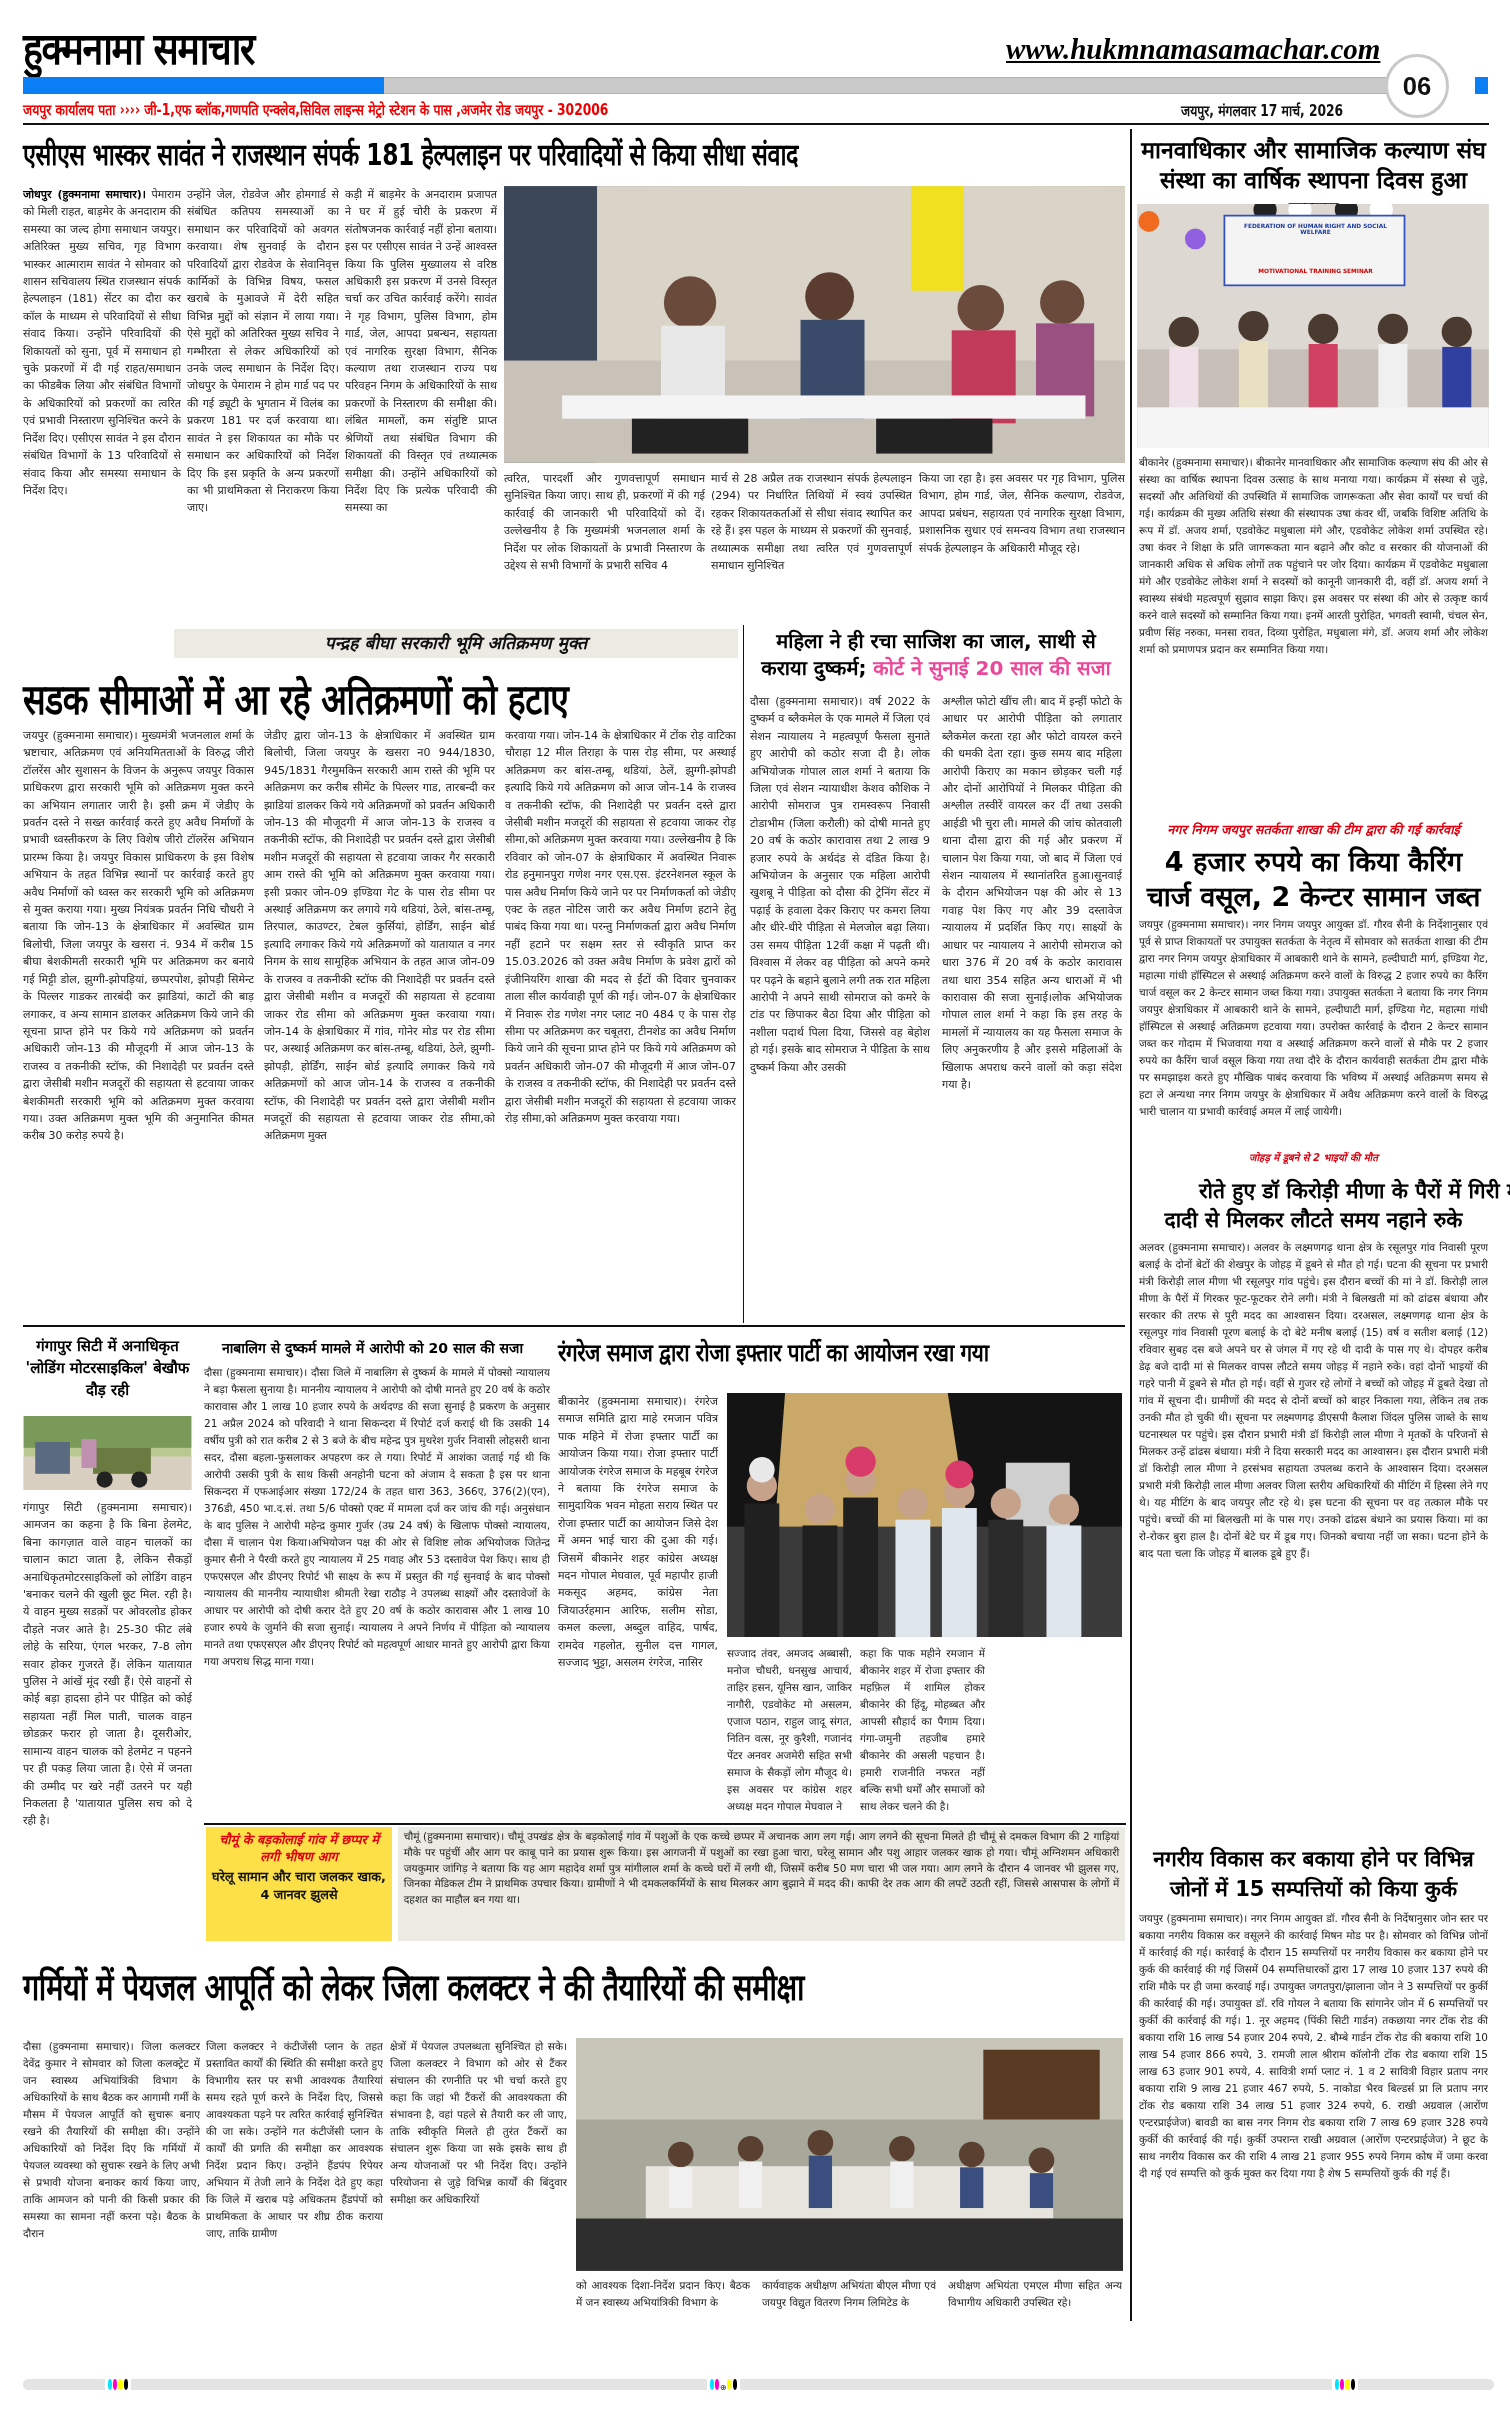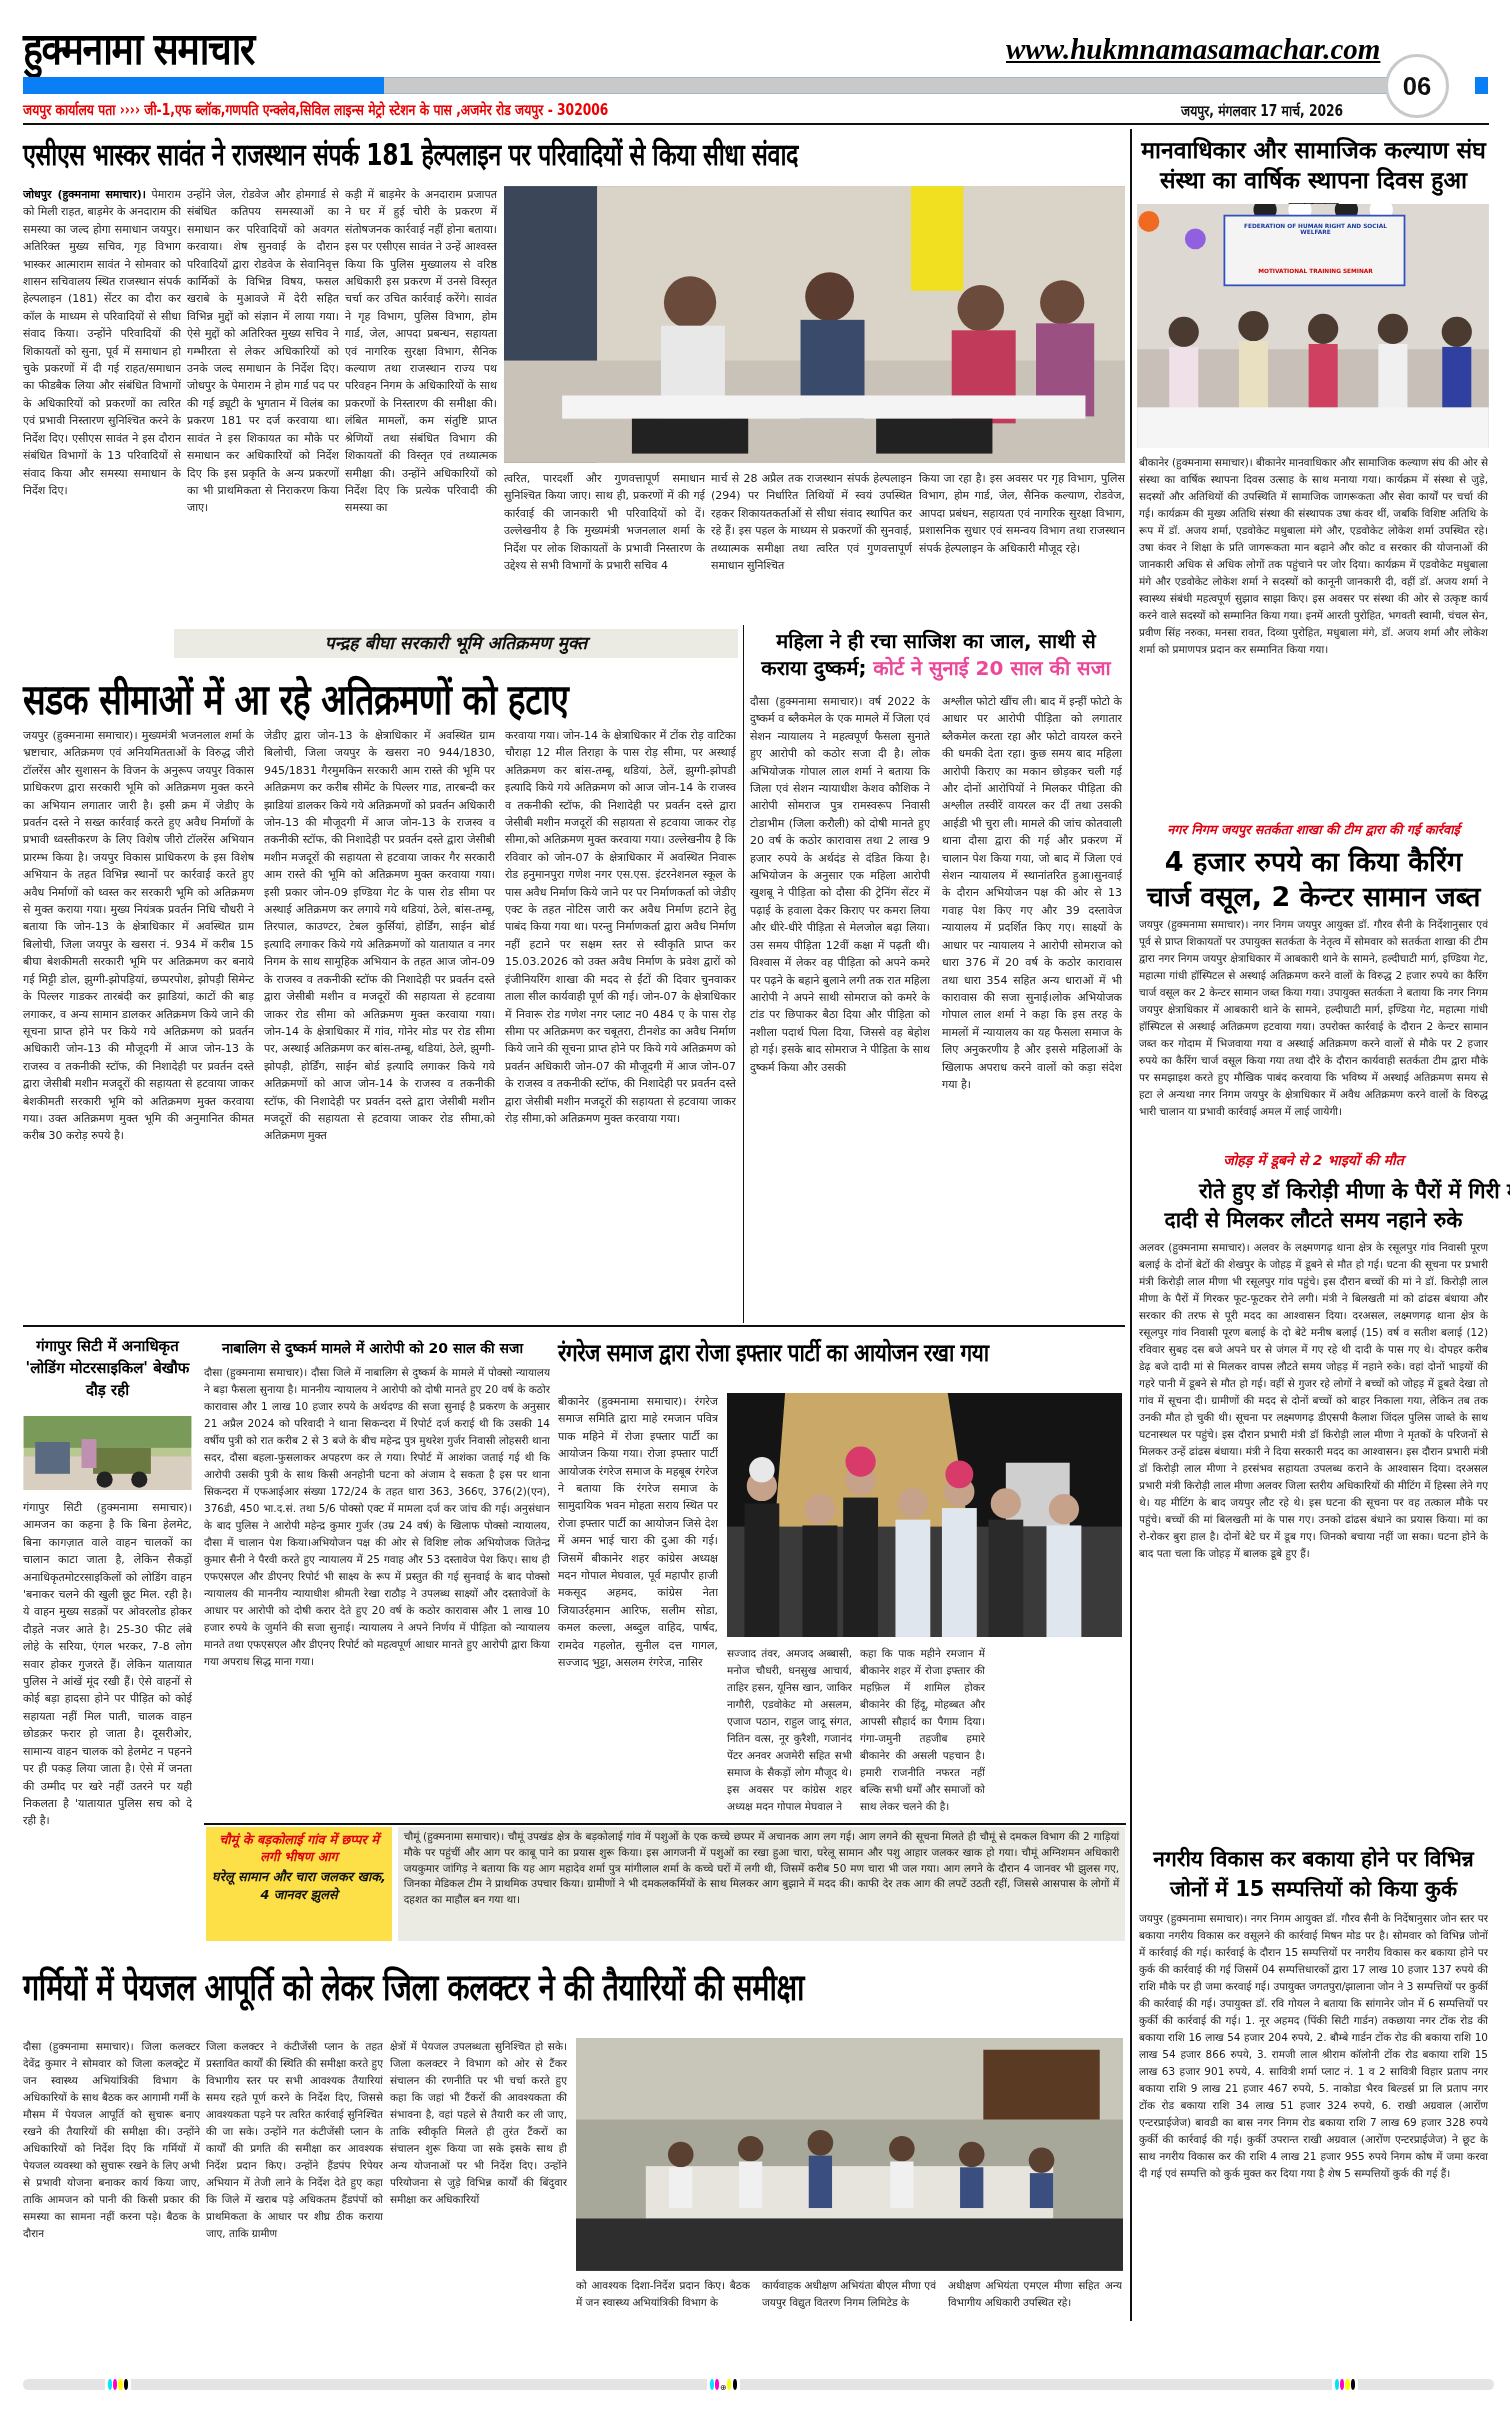--- a/index.html
+++ b/index.html
@@ -96,21 +96,21 @@
   <div style="position:absolute;left:94px;top:18.6px;width:169px;font-size:5.8px;font-weight:bold;color:#1a3aa0;text-align:center">FEDERATION OF HUMAN RIGHT AND SOCIAL WELFARE</div>
   <div style="position:absolute;left:94px;top:64px;width:169px;font-size:5.8px;font-weight:bold;color:#c00;text-align:center">MOTIVATIONAL TRAINING SEMINAR</div>
 </div>
 <div class="abs body-text" style="left:1139px;top:454px;width:349px;height:361px;font-size:10.5px;line-height:17px">बीकानेर (हुक्मनामा समाचार)। बीकानेर मानवाधिकार और सामाजिक कल्याण संघ की ओर से संस्था का वार्षिक स्थापना दिवस उत्साह के साथ मनाया गया। कार्यक्रम में संस्था से जुड़े, सदस्यों और अतिथियों की उपस्थिति में सामाजिक जागरूकता और सेवा कार्यों पर चर्चा की गई। कार्यक्रम की मुख्य अतिथि संस्था की संस्थापक उषा कंवर थीं, जबकि विशिष्ट अतिथि के रूप में डॉ. अजय शर्मा, एडवोकेट मधुबाला मंगे और, एडवोकेट लोकेश शर्मा उपस्थित रहे। उषा कंवर ने शिक्षा के प्रति जागरूकता मान बढ़ाने और कोट व सरकार की योजनाओं की जानकारी अधिक से अधिक लोगों तक पहुंचाने पर जोर दिया। कार्यक्रम में एडवोकेट मधुबाला मंगे और एडवोकेट लोकेश शर्मा ने सदस्यों को कानूनी जानकारी दी, वहीं डॉ. अजय शर्मा ने स्वास्थ्य संबंधी महत्वपूर्ण सुझाव साझा किए। इस अवसर पर संस्था की ओर से उत्कृष्ट कार्य करने वाले सदस्यों को सम्मानित किया गया। इनमें आरती पुरोहित, भगवती स्वामी, चंचल सेन, प्रवीण सिंह नरुका, मनसा रावत, दिव्या पुरोहित, मधुबाला मंगे, डॉ. अजय शर्मा और लोकेश शर्मा को प्रमाणपत्र प्रदान कर सम्मानित किया गया।</div>
 
 <div class="abs red-kicker" style="left:1139px;top:820px;width:349px;font-size:12.8px">नगर निगम जयपुर सतर्कता शाखा की टीम द्वारा की गई कार्रवाई</div>
 <div class="abs hl" style="left:1139px;top:842px;width:349px;text-align:center;font-size:27px;letter-spacing:0">4 हजार रुपये का किया कैरिंग</div>
 <div class="abs hl" style="left:1139px;top:877px;width:349px;text-align:center;font-size:27px;letter-spacing:0">चार्ज वसूल, 2 केन्टर सामान जब्त</div>
 <div class="abs body-text" style="left:1139px;top:916px;width:349px;height:224px;font-size:10.5px;line-height:17px">जयपुर (हुक्मनामा समाचार)। नगर निगम जयपुर आयुक्त डॉ. गौरव सैनी के निर्देशानुसार एवं पूर्व से प्राप्त शिकायतों पर उपायुक्त सतर्कता के नेतृत्व में सोमवार को सतर्कता शाखा की टीम द्वारा नगर निगम जयपुर क्षेत्राधिकार में आबकारी थाने के सामने, हल्दीघाटी मार्ग, इण्डिया गेट, महात्मा गांधी हॉस्पिटल से अस्थाई अतिक्रमण करने वालों के विरुद्ध 2 हजार रुपये का कैरिंग चार्ज वसूल कर 2 केन्टर सामान जब्त किया गया। उपायुक्त सतर्कता ने बताया कि नगर निगम जयपुर क्षेत्राधिकार में आबकारी थाने के सामने, हल्दीघाटी मार्ग, इण्डिया गेट, महात्मा गांधी हॉस्पिटल से अस्थाई अतिक्रमण हटवाया गया। उपरोक्त कार्रवाई के दौरान 2 केन्टर सामान जब्त कर गोदाम में भिजवाया गया व अस्थाई अतिक्रमण करने वालों से मौके पर 2 हजार रुपये का कैरिंग चार्ज वसूल किया गया तथा दौरे के दौरान कार्यवाही सतर्कता टीम द्वारा मौके पर समझाइश करते हुए मौखिक पाबंद करवाया कि भविष्य में अस्थाई अतिक्रमण समय से हटा ले अन्यथा नगर निगम जयपुर के क्षेत्राधिकार में अवैध अतिक्रमण करने वालों के विरुद्ध भारी चालान या प्रभावी कार्रवाई अमल में लाई जायेगी।</div>
 
-<div class="abs red-kicker" style="left:1139px;top:1150px;width:349px;font-size:14px">जोहड़ में डूबने से 2 भाइयों की मौत</div>
+<div class="abs red-kicker" style="left:1139px;top:1150px;width:349px;font-size:10px">जोहड़ में डूबने से 2 भाइयों की मौत</div>
 <div class="abs hl" style="left:1184px;top:1176px;width:349px;text-align:right;font-size:21px;letter-spacing:0">रोते हुए डॉ किरोड़ी मीणा के पैरों में गिरी मां,</div>
 <div class="abs hl" style="left:1139px;top:1205px;width:349px;text-align:center;font-size:21px;letter-spacing:0">दादी से मिलकर लौटते समय नहाने रुके</div>
 <div class="abs body-text" style="left:1139px;top:1239px;width:349px;height:587px;font-size:10.5px;line-height:17px">अलवर (हुक्मनामा समाचार)। अलवर के लक्ष्मणगढ़ थाना क्षेत्र के रसूलपुर गांव निवासी पूरण बलाई के दोनों बेटों की शेखपुर के जोहड़ में डूबने से मौत हो गई। घटना की सूचना पर प्रभारी मंत्री किरोड़ी लाल मीणा भी रसूलपुर गांव पहुंचे। इस दौरान बच्चों की मां ने डॉ. किरोड़ी लाल मीणा के पैरों में गिरकर फूट-फूटकर रोने लगी। मंत्री ने बिलखती मां को ढांढस बंधाया और सरकार की तरफ से पूरी मदद का आश्वासन दिया। दरअसल, लक्ष्मणगढ़ थाना क्षेत्र के रसूलपुर गांव निवासी पूरण बलाई के दो बेटे मनीष बलाई (15) वर्ष व सतीश बलाई (12) रविवार सुबह दस बजे अपने घर से जंगल में गए रहे थी दादी के पास गए थे। दोपहर करीब डेढ़ बजे दादी मां से मिलकर वापस लौटते समय जोहड़ में नहाने रुके। वहां दोनों भाइयों की गहरे पानी में डूबने से मौत हो गई। वहीं से गुजर रहे लोगों ने बच्चों को जोहड़ में डूबते देखा तो गांव में सूचना दी। ग्रामीणों की मदद से दोनों बच्चों को बाहर निकाला गया, लेकिन तब तक उनकी मौत हो चुकी थी। सूचना पर लक्ष्मणगढ़ डीएसपी कैलाश जिंदल पुलिस जाब्ते के साथ घटनास्थल पर पहुंचे। इस दौरान प्रभारी मंत्री डॉ किरोड़ी लाल मीणा ने मृतकों के परिजनों से मिलकर उन्हें ढांढस बंधाया। मंत्री ने दिया सरकारी मदद का आश्वासन। इस दौरान प्रभारी मंत्री डॉ किरोड़ी लाल मीणा ने हरसंभव सहायता उपलब्ध कराने के आश्वासन दिया। दरअसल प्रभारी मंत्री किरोड़ी लाल मीणा अलवर जिला स्तरीय अधिकारियों की मीटिंग में हिस्सा लेने गए थे। यह मीटिंग के बाद जयपुर लौट रहे थे। इस घटना की सूचना पर वह तत्काल मौके पर पहुंचे। बच्चों की मां बिलखती मां के पास गए। उनको ढांढस बंधाने का प्रयास किया। मां का रो-रोकर बुरा हाल है। दोनों बेटे घर में डूब गए। जिनको बचाया नहीं जा सका। घटना होने के बाद पता चला कि जोहड़ में बालक डूबे हुए हैं।</div>
 
 <div class="abs hl" style="left:1139px;top:1844px;width:349px;text-align:center;font-size:21px;letter-spacing:0">नगरीय विकास कर बकाया होने पर विभिन्न</div>
 <div class="abs hl" style="left:1139px;top:1874px;width:349px;text-align:center;font-size:21px;letter-spacing:0">जोनों में 15 सम्पत्तियों को किया कुर्क</div>
 <div class="abs body-text" style="left:1139px;top:1910px;width:349px;height:410px;font-size:10.5px;line-height:17px">जयपुर (हुक्मनामा समाचार)। नगर निगम आयुक्त डॉ. गौरव सैनी के निर्देषानुसार जोन स्तर पर बकाया नगरीय विकास कर वसूलने की कार्रवाई मिषन मोड पर है। सोमवार को विभिन्न जोनों में कार्रवाई की गई। कार्रवाई के दौरान 15 सम्पत्तियों पर नगरीय विकास कर बकाया होने पर कुर्क की कार्रवाई की गई जिसमें 04 सम्पत्तिधारकों द्वारा 17 लाख 10 हजार 137 रुपये की राशि मौके पर ही जमा करवाई गई। उपायुक्त जगतपुरा/झालाना जोन ने 3 सम्पत्तियों पर कुर्की की कार्रवाई की गई। उपायुक्त डॉ. रवि गोयल ने बताया कि सांगानेर जोन में 6 सम्पत्तियों पर कुर्की की कार्रवाई की गई। 1. नूर अहमद (पिंकी सिटी गार्डन) तकछाया नगर टोंक रोड की बकाया राशि 16 लाख 54 हजार 204 रुपये, 2. बौम्बे गार्डन टोंक रोड की बकाया राशि 10 लाख 54 हजार 866 रुपये, 3. रामजी लाल श्रीराम कॉलोनी टोंक रोड बकाया राशि 15 लाख 63 हजार 901 रुपये, 4. सावित्री शर्मा प्लाट नं. 1 व 2 सावित्री विहार प्रताप नगर बकाया राशि 9 लाख 21 हजार 467 रुपये, 5. नाकोडा भैरव बिल्डर्स प्रा लि प्रताप नगर टोंक रोड बकाया राशि 34 लाख 51 हजार 324 रुपये, 6. राखी अग्रवाल (आरोंण एन्टरप्राईजेज) बावडी का बास नगर निगम रोड बकाया राशि 7 लाख 69 हजार 328 रुपये कुर्की की कार्रवाई की गई। कुर्की उपरान्त राखी अग्रवाल (आरोंण एन्टरप्राईजेज) ने छूट के साथ नगरीय विकास कर की राशि 4 लाख 21 हजार 955 रुपये निगम कोष में जमा करवा दी गई एवं सम्पत्ति को कुर्क मुक्त कर दिया गया है शेष 5 सम्पत्तियों कुर्क की गई हैं।</div>
 
 <div class="abs kicker" style="left:174px;top:629px;width:564px;height:29px;font-size:17.4px;line-height:29px">पन्द्रह बीघा सरकारी भूमि अतिक्रमण मुक्त</div>
 <div class="abs hl" style="left:23px;top:669px;font-size:42px;transform:scaleX(0.8)">सडक सीमाओं में आ रहे अतिक्रमणों को हटाए</div>
@@ -178,21 +178,21 @@
     <rect x="450" y="218" width="60" height="202" fill="#2a2a2a"></rect>
   </svg>
 </div>
 <div class="abs body-text" style="left:727px;top:1645px;width:125px;height:180px;font-size:10.5px;line-height:17px">सज्जाद तंवर, अमजद अब्बासी, मनोज चौधरी, धनसुख आचार्य, ताहिर हसन, यूनिस खान, जाकिर नागौरी, एडवोकेट मो असलम, एजाज पठान, राहुल जादू संगत, नितिन वत्स, नूर कुरैशी, गजानंद पेंटर अनवर अजमेरी सहित सभी समाज के सैकड़ों लोग मौजूद थे। इस अवसर पर कांग्रेस शहर अध्यक्ष मदन गोपाल मेघवाल ने</div>
 <div class="abs body-text" style="left:860px;top:1645px;width:125px;height:180px;font-size:10.5px;line-height:17px">कहा कि पाक महीने रमजान में बीकानेर शहर में रोजा इफ्तार की महफ़िल में शामिल होकर बीकानेर की हिंदू, मोहब्बत और आपसी सौहार्द का पैगाम दिया। गंगा-जमुनी तहजीब हमारे बीकानेर की असली पहचान है। हमारी राजनीति नफरत नहीं बल्कि सभी धर्मों और समाजों को साथ लेकर चलने की है।</div>
 
 <div class="abs" style="left:204px;top:1823px;width:922px;height:1.7px;background:#111"></div>
 
 <div class="abs" style="left:206px;top:1827px;width:186px;height:114px;background:#fde047">
   <div class="red-kicker" style="white-space:normal;font-size:12.8px;line-height:17.4px;padding:3.5px 5.8px 0;color:#e10010">चौमूं के बड़कोलाई गांव में छप्पर में लगी भीषण आग</div>
-  <div style="font-weight:bold;font-style:italic;text-align:center;font-size:12.8px;line-height:18.6px;padding:2.3px 5.8px">घरेलू सामान और चारा जलकर खाक, 4 जानवर झुलसे</div>
+  <div style="font-weight:bold;text-align:center;font-size:12.8px;line-height:18.6px;padding:2.3px 5.8px">घरेलू सामान और चारा जलकर खाक, 4 जानवर झुलसे</div>
 </div>
 <div class="abs body-text" style="left:398px;top:1827px;width:727px;height:114px;background:#ecebe3;padding:2.3px 5.8px;font-size:10.5px;line-height:15.7px">चौमूं (हुक्मनामा समाचार)। चौमूं उपखंड क्षेत्र के बड़कोलाई गांव में पशुओं के एक कच्चे छप्पर में अचानक आग लग गई। आग लगने की सूचना मिलते ही चौमूं से दमकल विभाग की 2 गाड़ियां मौके पर पहुंचीं और आग पर काबू पाने का प्रयास शुरू किया। इस आगजनी में पशुओं का रखा हुआ चारा, घरेलू सामान और पशु आहार जलकर खाक हो गया। चौमूं अग्निशमन अधिकारी जयकुमार जांगिड़ ने बताया कि यह आग महादेव शर्मा पुत्र मांगीलाल शर्मा के कच्चे घरों में लगी थी, जिसमें करीब 50 मण चारा भी जल गया। आग लगने के दौरान 4 जानवर भी झुलस गए, जिनका मेडिकल टीम ने प्राथमिक उपचार किया। ग्रामीणों ने भी दमकलकर्मियों के साथ मिलकर आग बुझाने में मदद की। काफी देर तक आग की लपटें उठती रहीं, जिससे आसपास के लोगों में दहशत का माहौल बन गया था।</div>
 
 <div class="abs hl" style="left:23px;top:1960px;font-size:37px;transform:scaleX(0.78)">गर्मियों में पेयजल आपूर्ति को लेकर जिला कलक्टर ने की तैयारियों की समीक्षा</div>
 <div class="abs body-text" style="left:23px;top:2038px;width:177px;height:279px;font-size:10.5px;line-height:17px">दौसा (हुक्मनामा समाचार)। जिला कलक्टर देवेंद्र कुमार ने सोमवार को जिला कलक्ट्रेट में जन स्वास्थ्य अभियांत्रिकी विभाग के अधिकारियों के साथ बैठक कर आगामी गर्मी के मौसम में पेयजल आपूर्ति को सुचारू बनाए रखने की तैयारियों की समीक्षा की। उन्होंने अधिकारियों को निर्देश दिए कि गर्मियों में पेयजल व्यवस्था को सुचारू रखने के लिए अभी से प्रभावी योजना बनाकर कार्य किया जाए, ताकि आमजन को पानी की किसी प्रकार की समस्या का सामना नहीं करना पड़े। बैठक के दौरान</div>
 <div class="abs body-text" style="left:206px;top:2038px;width:177px;height:279px;font-size:10.5px;line-height:17px">जिला कलक्टर ने कंटीजेंसी प्लान के तहत प्रस्तावित कार्यों की स्थिति की समीक्षा करते हुए विभागीय स्तर पर सभी आवश्यक तैयारियां समय रहते पूर्ण करने के निर्देश दिए, जिससे आवश्यकता पड़ने पर त्वरित कार्रवाई सुनिश्चित की जा सके। उन्होंने गत कंटीजेंसी प्लान के कार्यों की प्रगति की समीक्षा कर आवश्यक निर्देश प्रदान किए। उन्होंने हैंडपंप रिपेयर अभियान में तेजी लाने के निर्देश देते हुए कहा कि जिले में खराब पड़े अधिकतम हैंडपंपों को प्राथमिकता के आधार पर शीघ्र ठीक कराया जाए, ताकि ग्रामीण</div>
 <div class="abs body-text" style="left:390px;top:2038px;width:177px;height:279px;font-size:10.5px;line-height:17px">क्षेत्रों में पेयजल उपलब्धता सुनिश्चित हो सके।जिला कलक्टर ने विभाग को ओर से टैंकर संचालन की रणनीति पर भी चर्चा करते हुए कहा कि जहां भी टैंकरों की आवश्यकता की संभावना है, वहां पहले से तैयारी कर ली जाए, ताकि स्वीकृति मिलते ही तुरंत टैंकरों का संचालन शुरू किया जा सके इसके साथ ही अन्य योजनाओं पर भी निर्देश दिए। उन्होंने परियोजना से जुड़े विभिन्न कार्यों की बिंदुवार समीक्षा कर अधिकारियों</div>
 <div class="abs photo" style="left:576px;top:2038px;width:547px;height:233px">
   <svg width="547" height="233" viewBox="0 0 940 400">
     <rect width="940" height="400" fill="#a8a89a"></rect>

